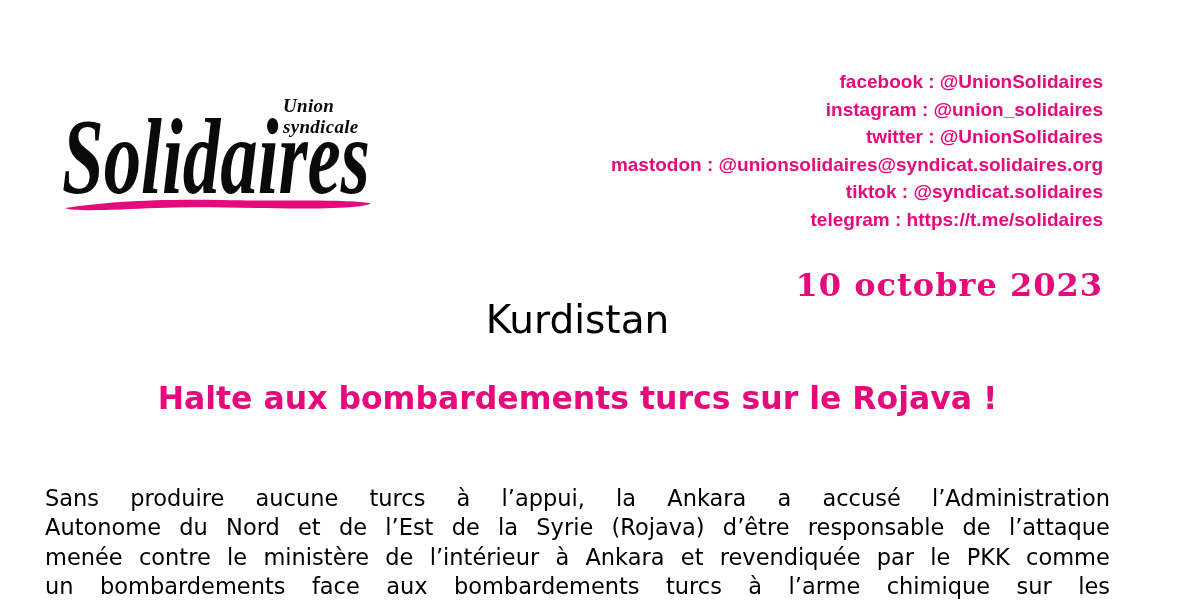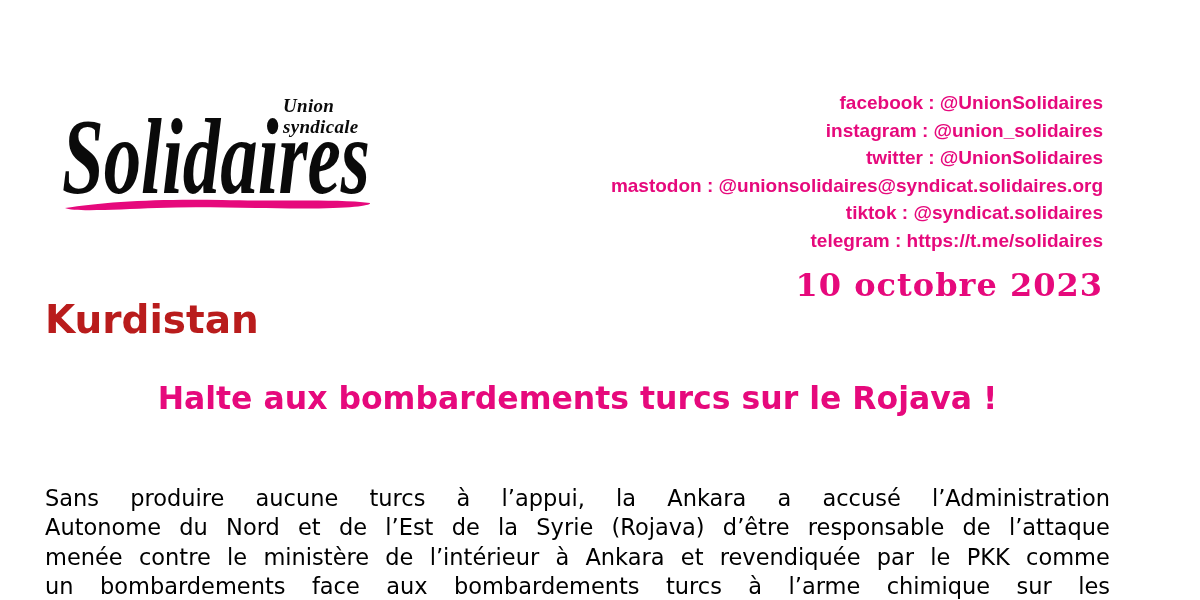--- a/index.html
+++ b/index.html
@@ -23,41 +23,41 @@
   .logo-svg { position: absolute; left: 0; top: 16px; }
   .wordmark-text {
     font-family: "Liberation Serif", "DejaVu Serif", serif;
     font-weight: bold;
     fill: #0a0a0a;
   }
   .brush { fill: var(--accent); }
 
   
   .social {
-    position: absolute; top: 89px; right: 97px;
+    position: absolute; top: 68px; right: 97px;
     text-align: right;
     font-family: "Liberation Sans", "DejaVu Sans", sans-serif;
     font-weight: bold; font-size: 19px; line-height: 27.5px;
     color: var(--accent);
   }
 
   
   .date {
     position: absolute; top: 266px; right: 97px;
     font-family: "DejaVu Serif", serif;
     font-weight: bold; font-size: 32px; letter-spacing: 1px;
     color: var(--accent);
   }
 
   
   .title {
     position: absolute; top: 294px; left: 45px; width: 1065px;
-    text-align: left;
-    font-weight: 700; font-size: 39px; line-height: 52px;
-    color: #b91c1c;
+    text-align: center;
+    font-weight: 400; font-size: 39px; line-height: 52px;
+    color: #000000;
   }
   .subtitle {
     position: absolute; top: 377px; left: 45px; width: 1065px;
     text-align: center;
     font-weight: 700; font-size: 31.5px; line-height: 43px;
     color: var(--accent);
   }
 
   
   .body-text {

